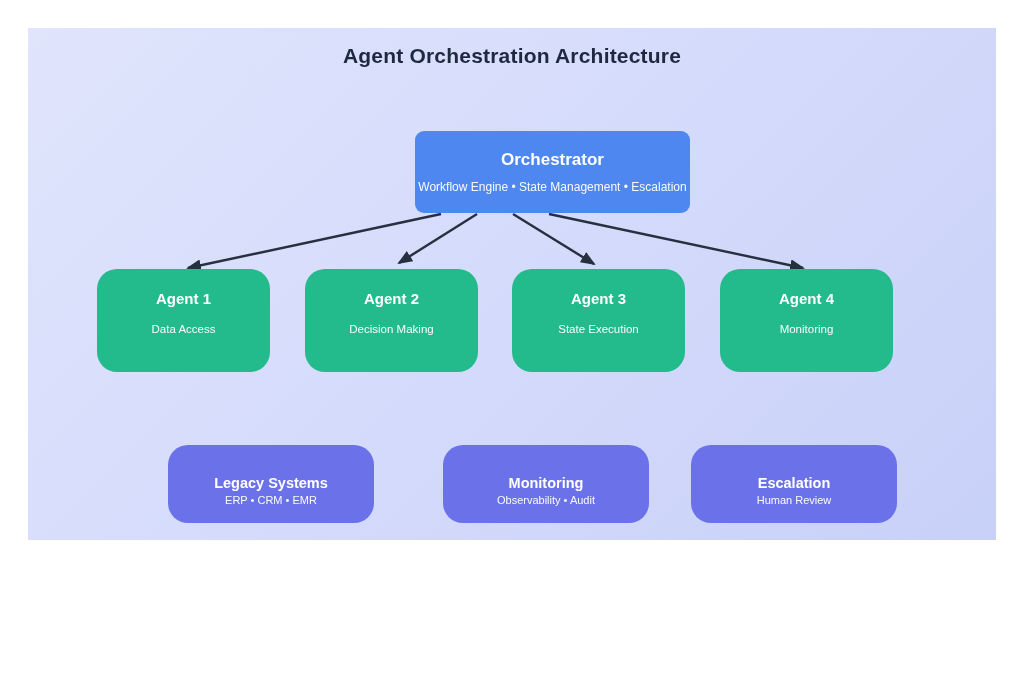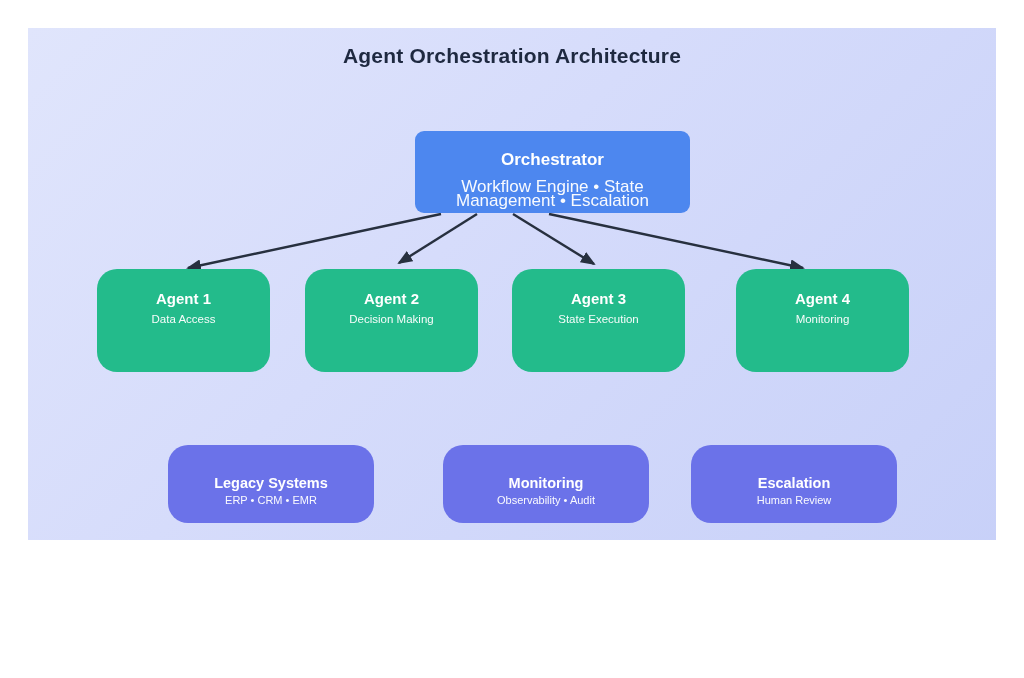--- a/index.html
+++ b/index.html
@@ -57,34 +57,34 @@
 
   .node-orchestrator {
     left: 375px; top: 131px;
     width: 275px; height: 82px;
     background: #4d87ef;
     border-radius: 9px;
     padding-top: 17px;
     margin-left: 40px;
   }
   .node-orchestrator .node-title { font-size: 17px; line-height: 23px; }
-  .node-orchestrator .node-subtitle { font-size: 17px; line-height: 14px; margin-top: 9px; }
+  .node-orchestrator .node-subtitle { font-size: 12px; line-height: 14px; margin-top: 9px; }
 
   .node-agent {
     top: 269px;
     width: 173px; height: 103px;
     background: #23bb8b;
     padding-top: 19px;
   }
   .node-agent .node-title { font-size: 15px; line-height: 22px; }
-  .node-agent .node-subtitle { font-size: 11.5px; line-height: 14px; margin-top: 2px; }
+  .node-agent .node-subtitle { font-size: 11.5px; line-height: 14px; margin-top: 12px; }
   .node-agent-1 { left: 97px; }
   .node-agent-2 { left: 305px; }
   .node-agent-3 { left: 512px; }
-  .node-agent-4 { left: 736px; }
+  .node-agent-4 { left: 720px; }
 
   .node-system {
     top: 445px;
     width: 206px; height: 78px;
     background: #6b72e9;
     padding-top: 28px;
   }
   .node-system .node-title { font-size: 14.5px; line-height: 20px; }
   .node-system .node-subtitle { font-size: 11px; line-height: 14px; }
   .node-system-1 { left: 168px; }

